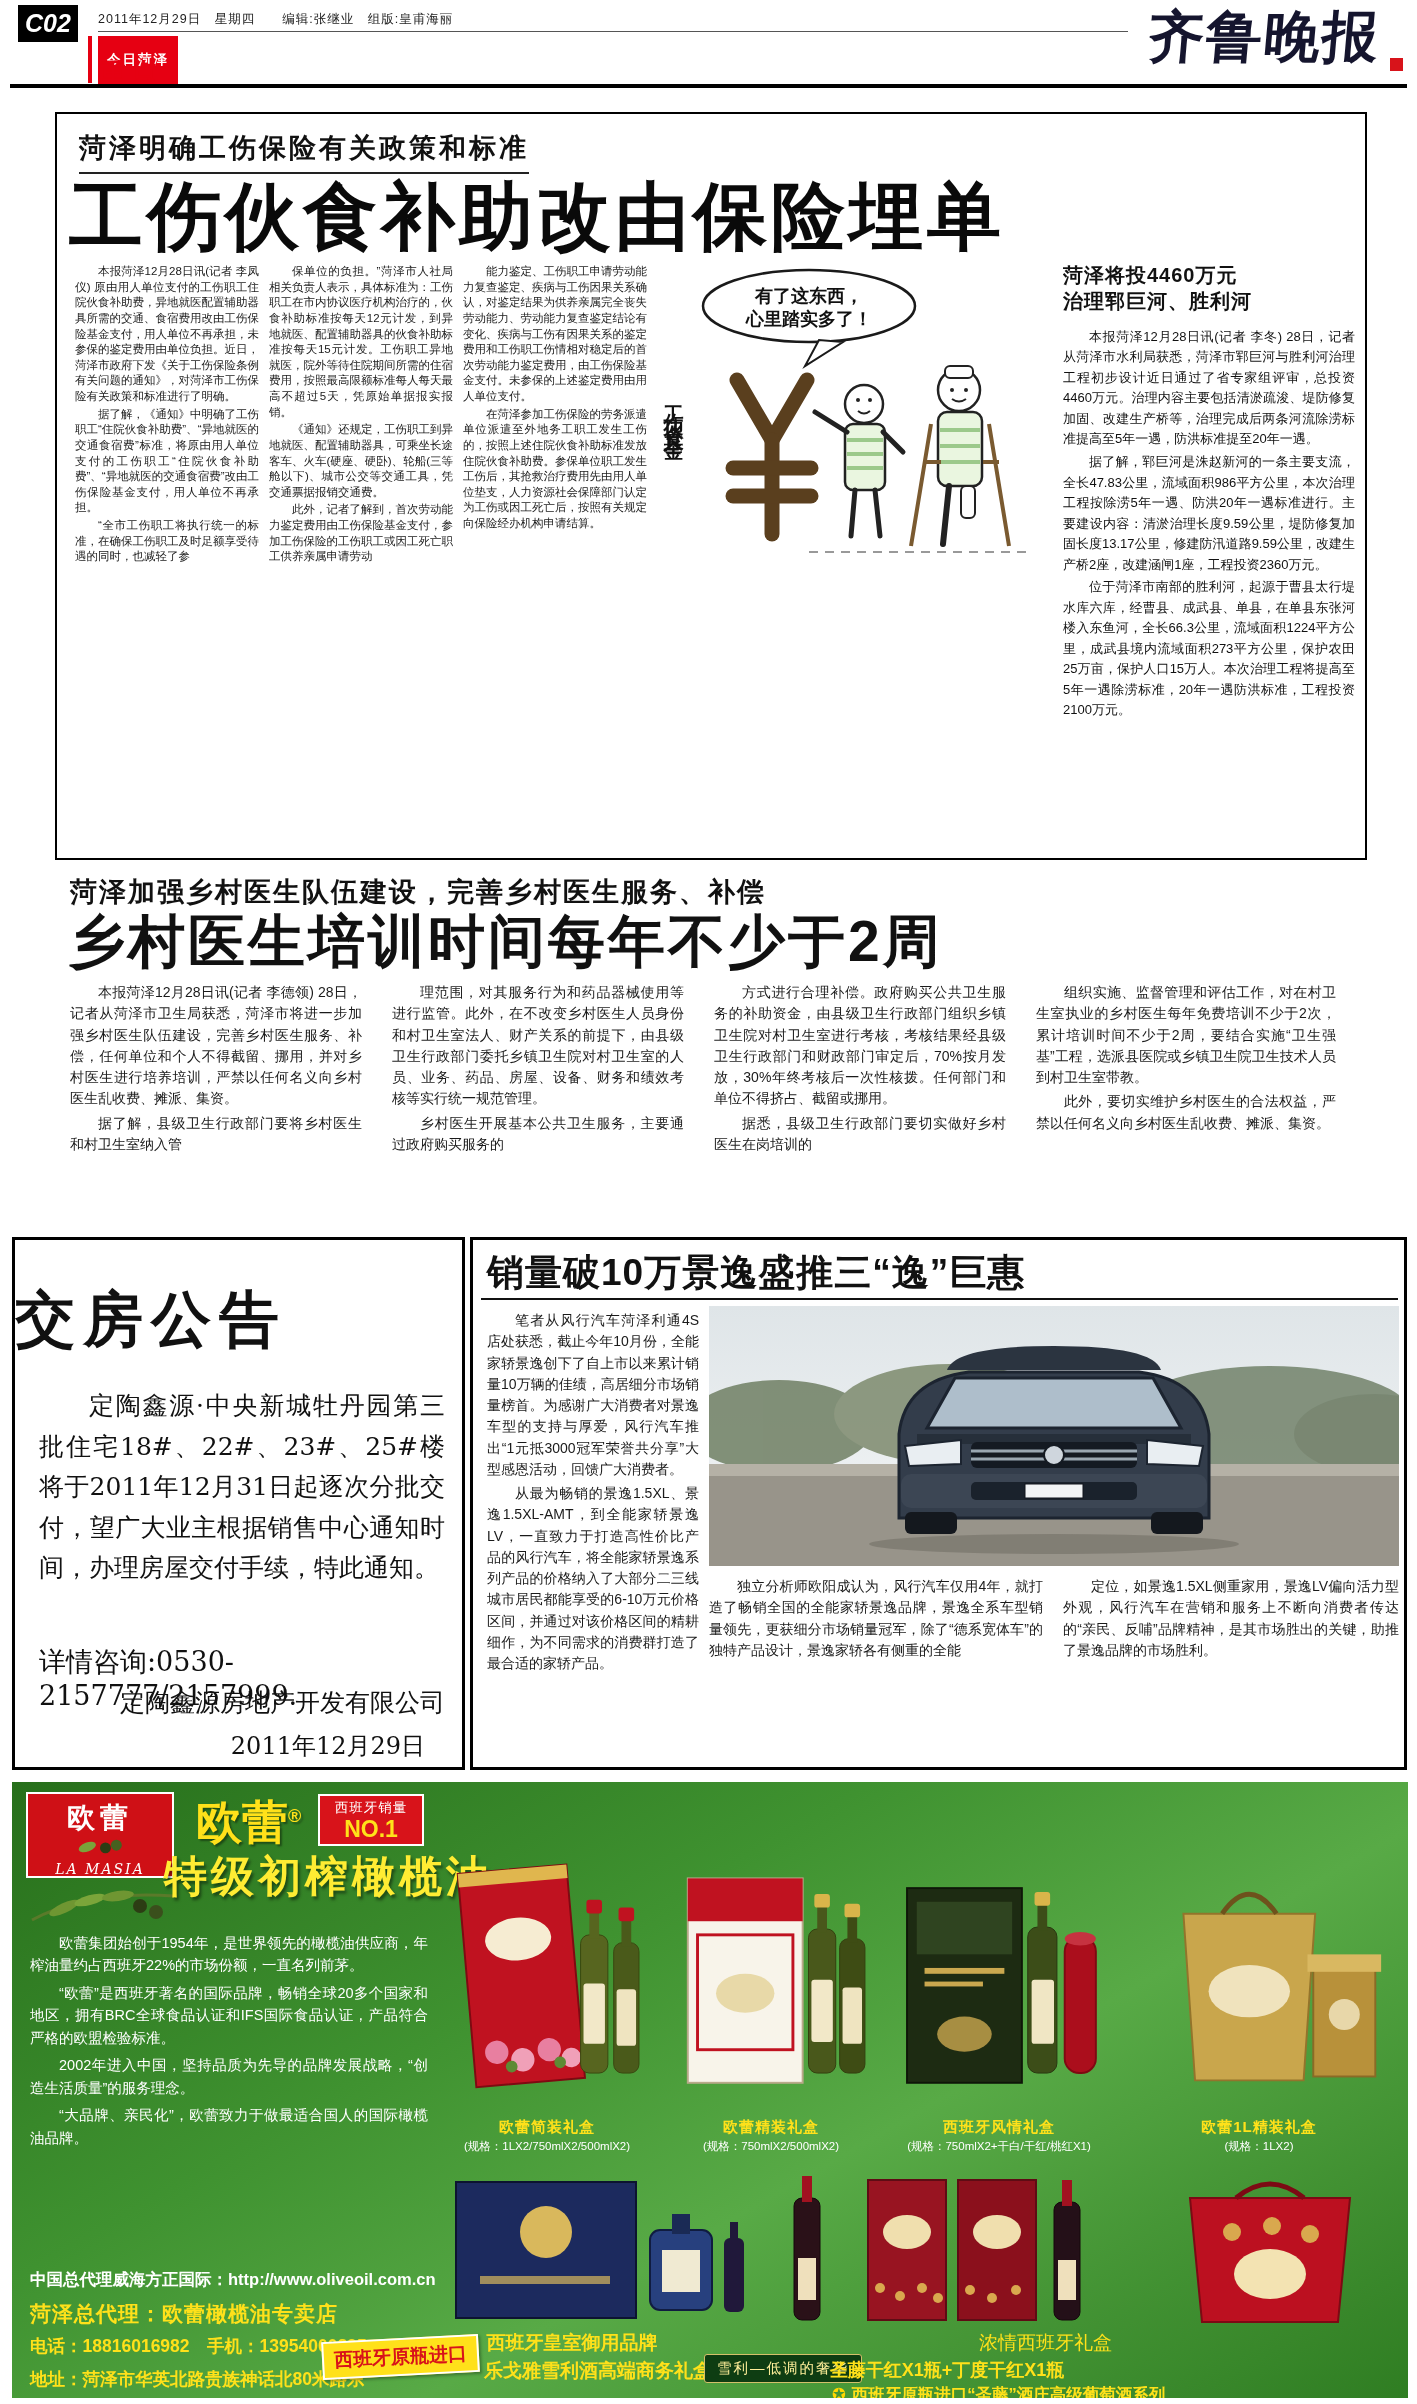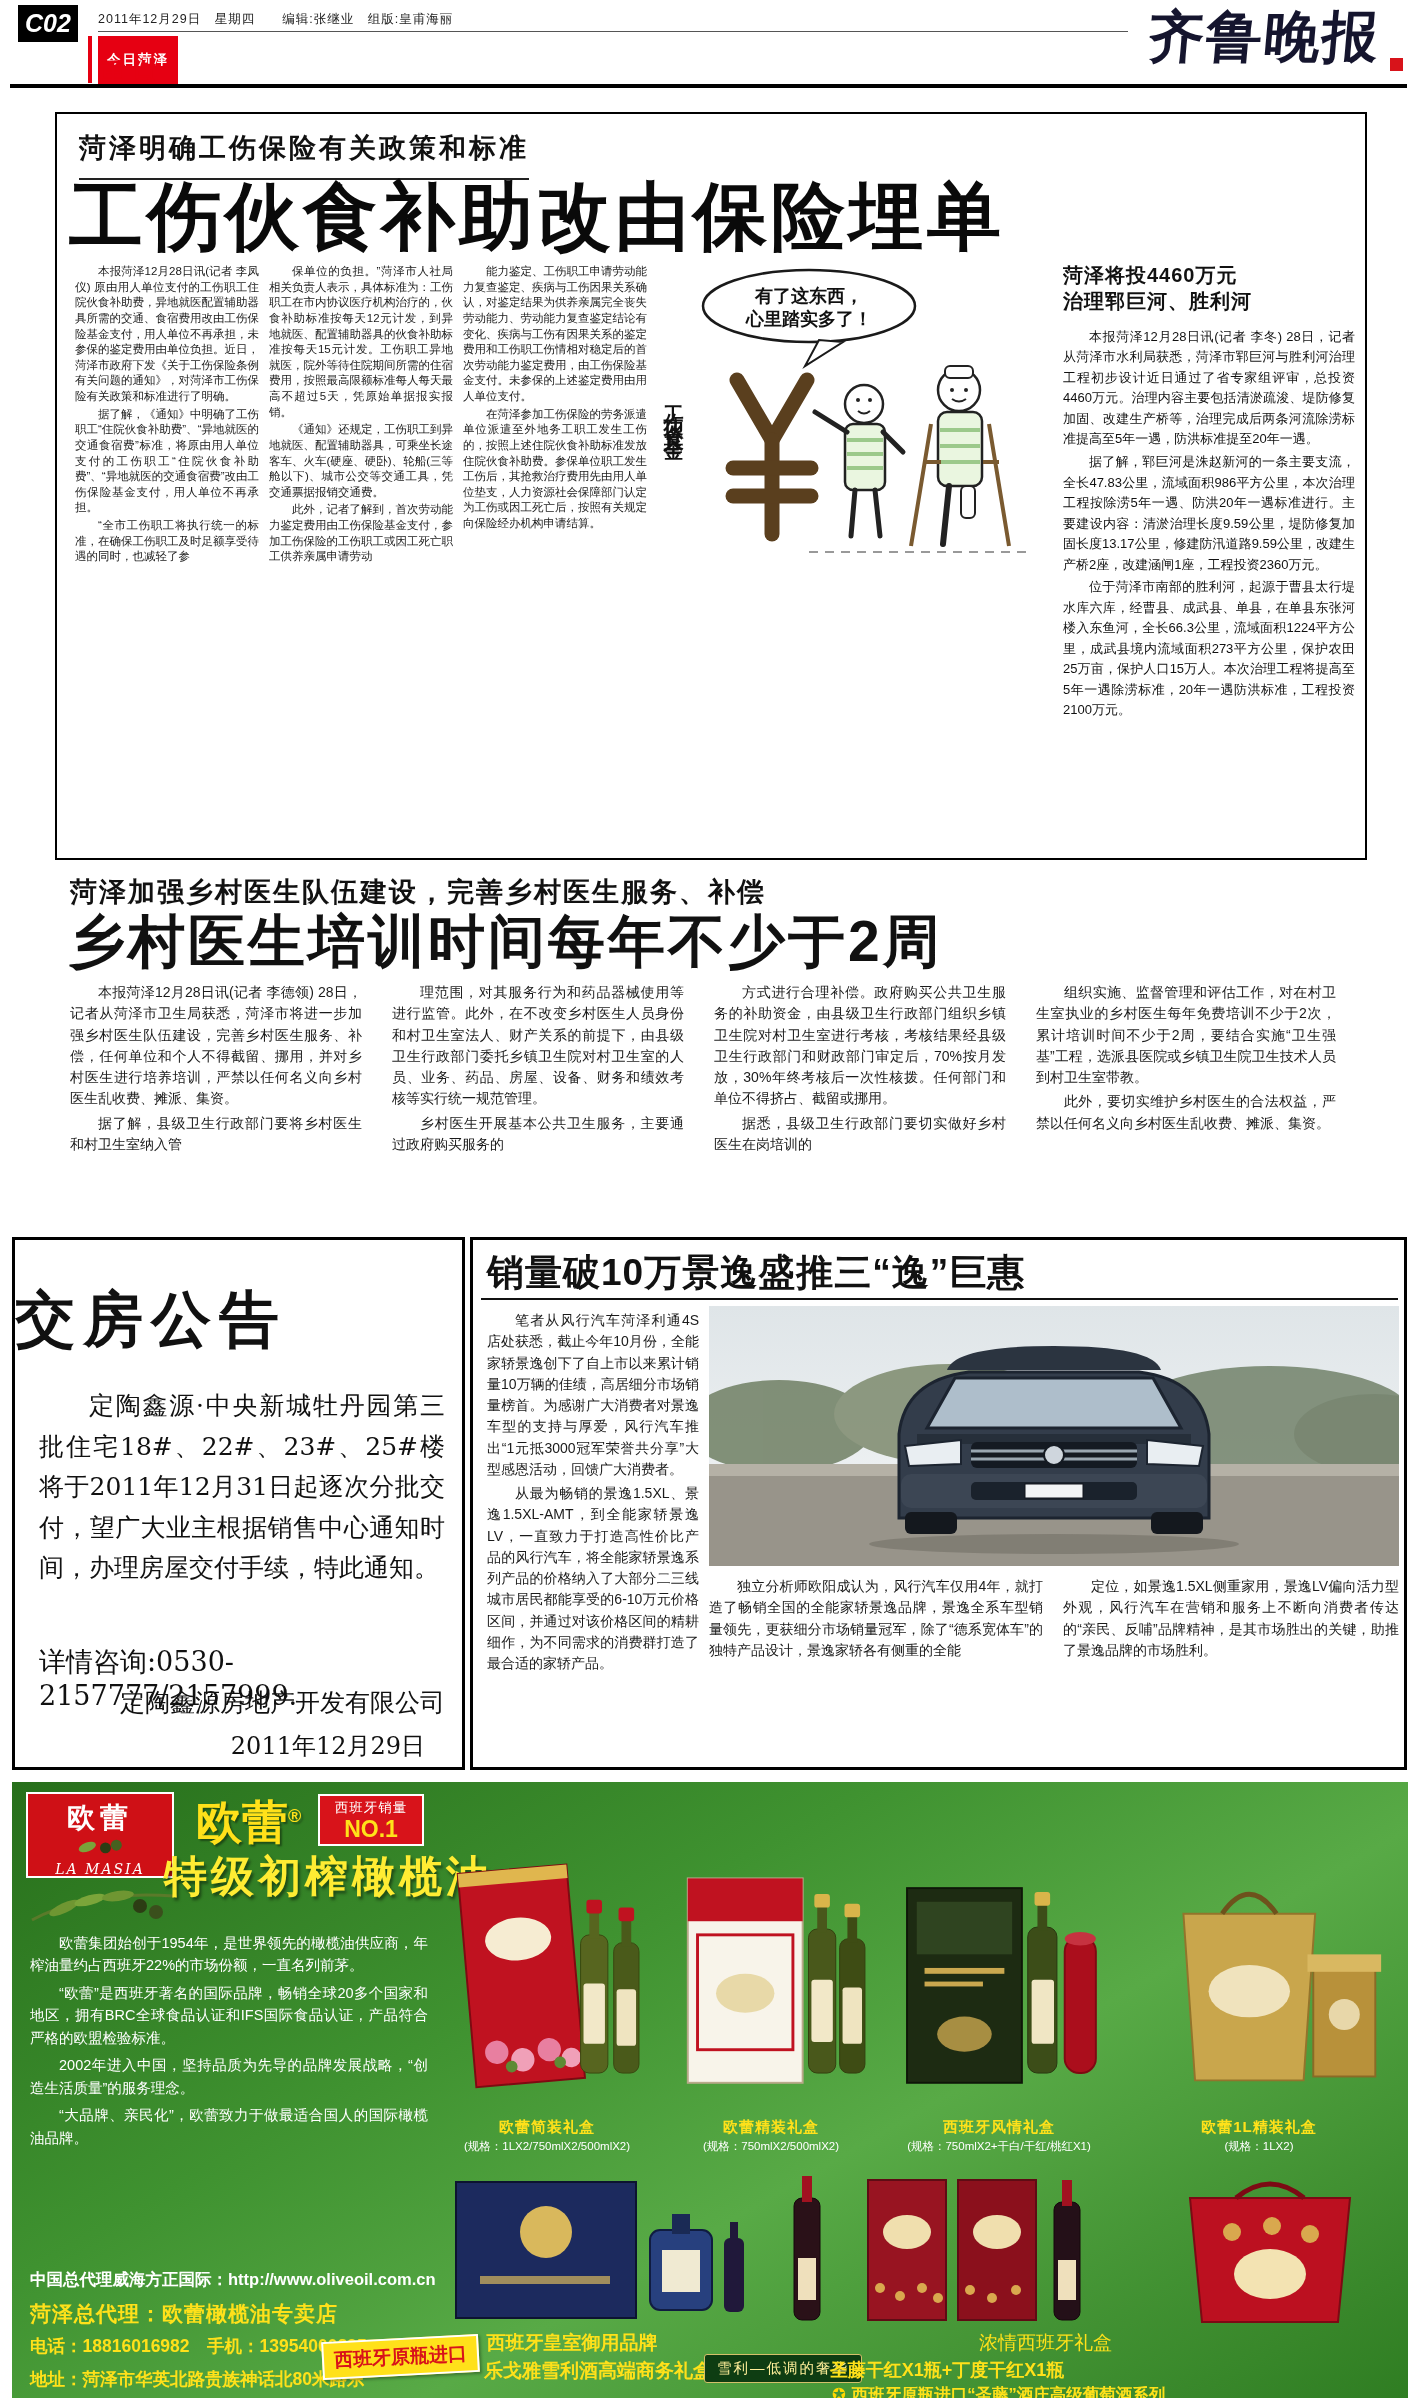--- a/index.html
+++ b/index.html
@@ -16,21 +16,21 @@
 .hdr-badge{left:98px;top:36px;background:#e60012;color:#fff;font-size:13.5px;font-weight:700;
   padding:15px 9px;letter-spacing:2px}
 .hdr-section{left:100px;top:56px;color:#e60012;font-size:26px;font-weight:900;letter-spacing:6px}
 .hdr-masthead{left:1148px;top:0;font-size:56px;font-weight:900;color:#15152e;
   transform:skewX(-5deg);letter-spacing:2px}
 .hdr-seal{left:1390px;top:58px;width:13px;height:13px;background:#d8131a}
 .hdr-rule-thick{left:10px;top:84px;width:1397px;height:4px;background:#000}
 
 .main-box{left:55px;top:112px;width:1312px;height:748px;border:2px solid #000;background:#fff}
 .kicker1{position:absolute;left:22px;top:16px;font-size:27px;font-weight:700;letter-spacing:3px;
-  border-bottom:2px solid #222;padding-bottom:12px}
+  border-bottom:2px solid #222;padding-bottom:6px}
 .headline1{position:absolute;left:12px;top:54px;font-size:74px;font-weight:900;letter-spacing:4px;
   white-space:nowrap;color:#0a0a0a}
 .col{position:absolute;overflow:hidden}
 .news p{font-size:11.5px;line-height:1.36;text-align:justify;text-indent:2em;color:#1a1a1a;margin:0 0 2px}
 .cartoon{position:absolute;left:602px;top:148px;width:392px;height:308px}
 .cartoon-caption{position:absolute;left:2px;top:128px;writing-mode:vertical-rl;text-orientation:upright;
   font-weight:900;font-size:20px;letter-spacing:7px;color:#111}
 .side-art{position:absolute;left:1006px;top:148px;width:292px;height:586px;overflow:hidden}
 .side-title div{font-size:20px;font-weight:900;line-height:1.32;letter-spacing:1px}
 .side-news{margin-top:12px}

